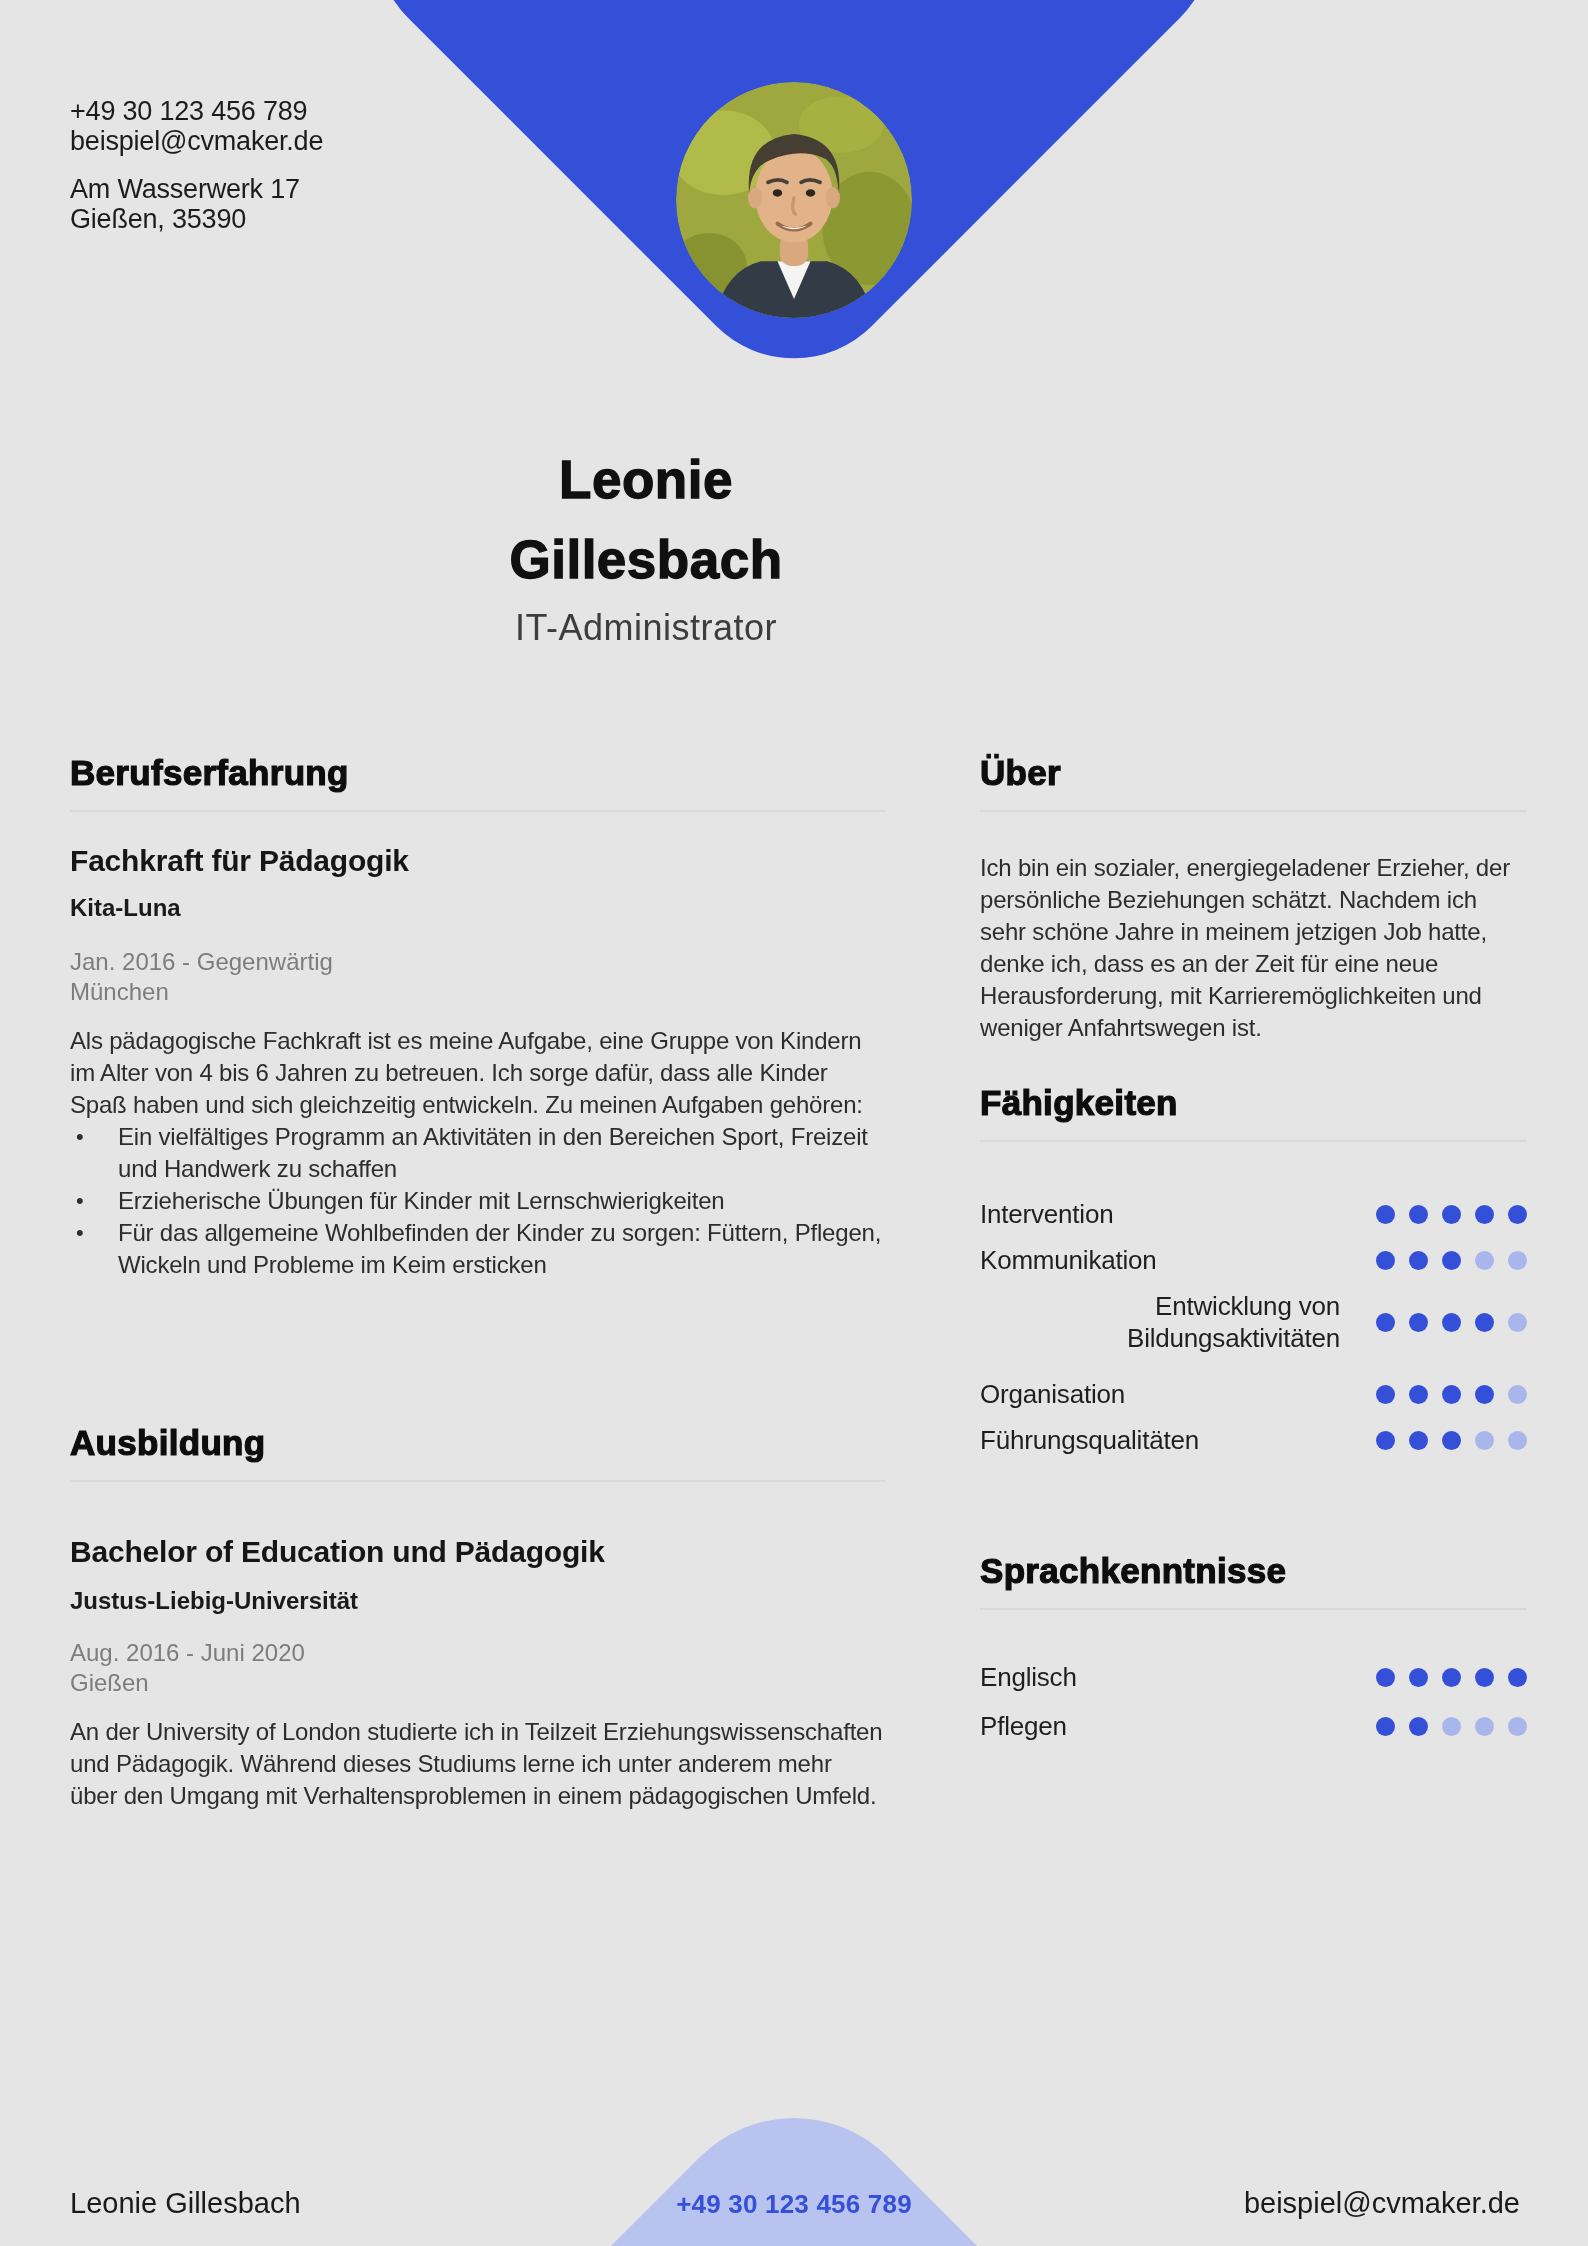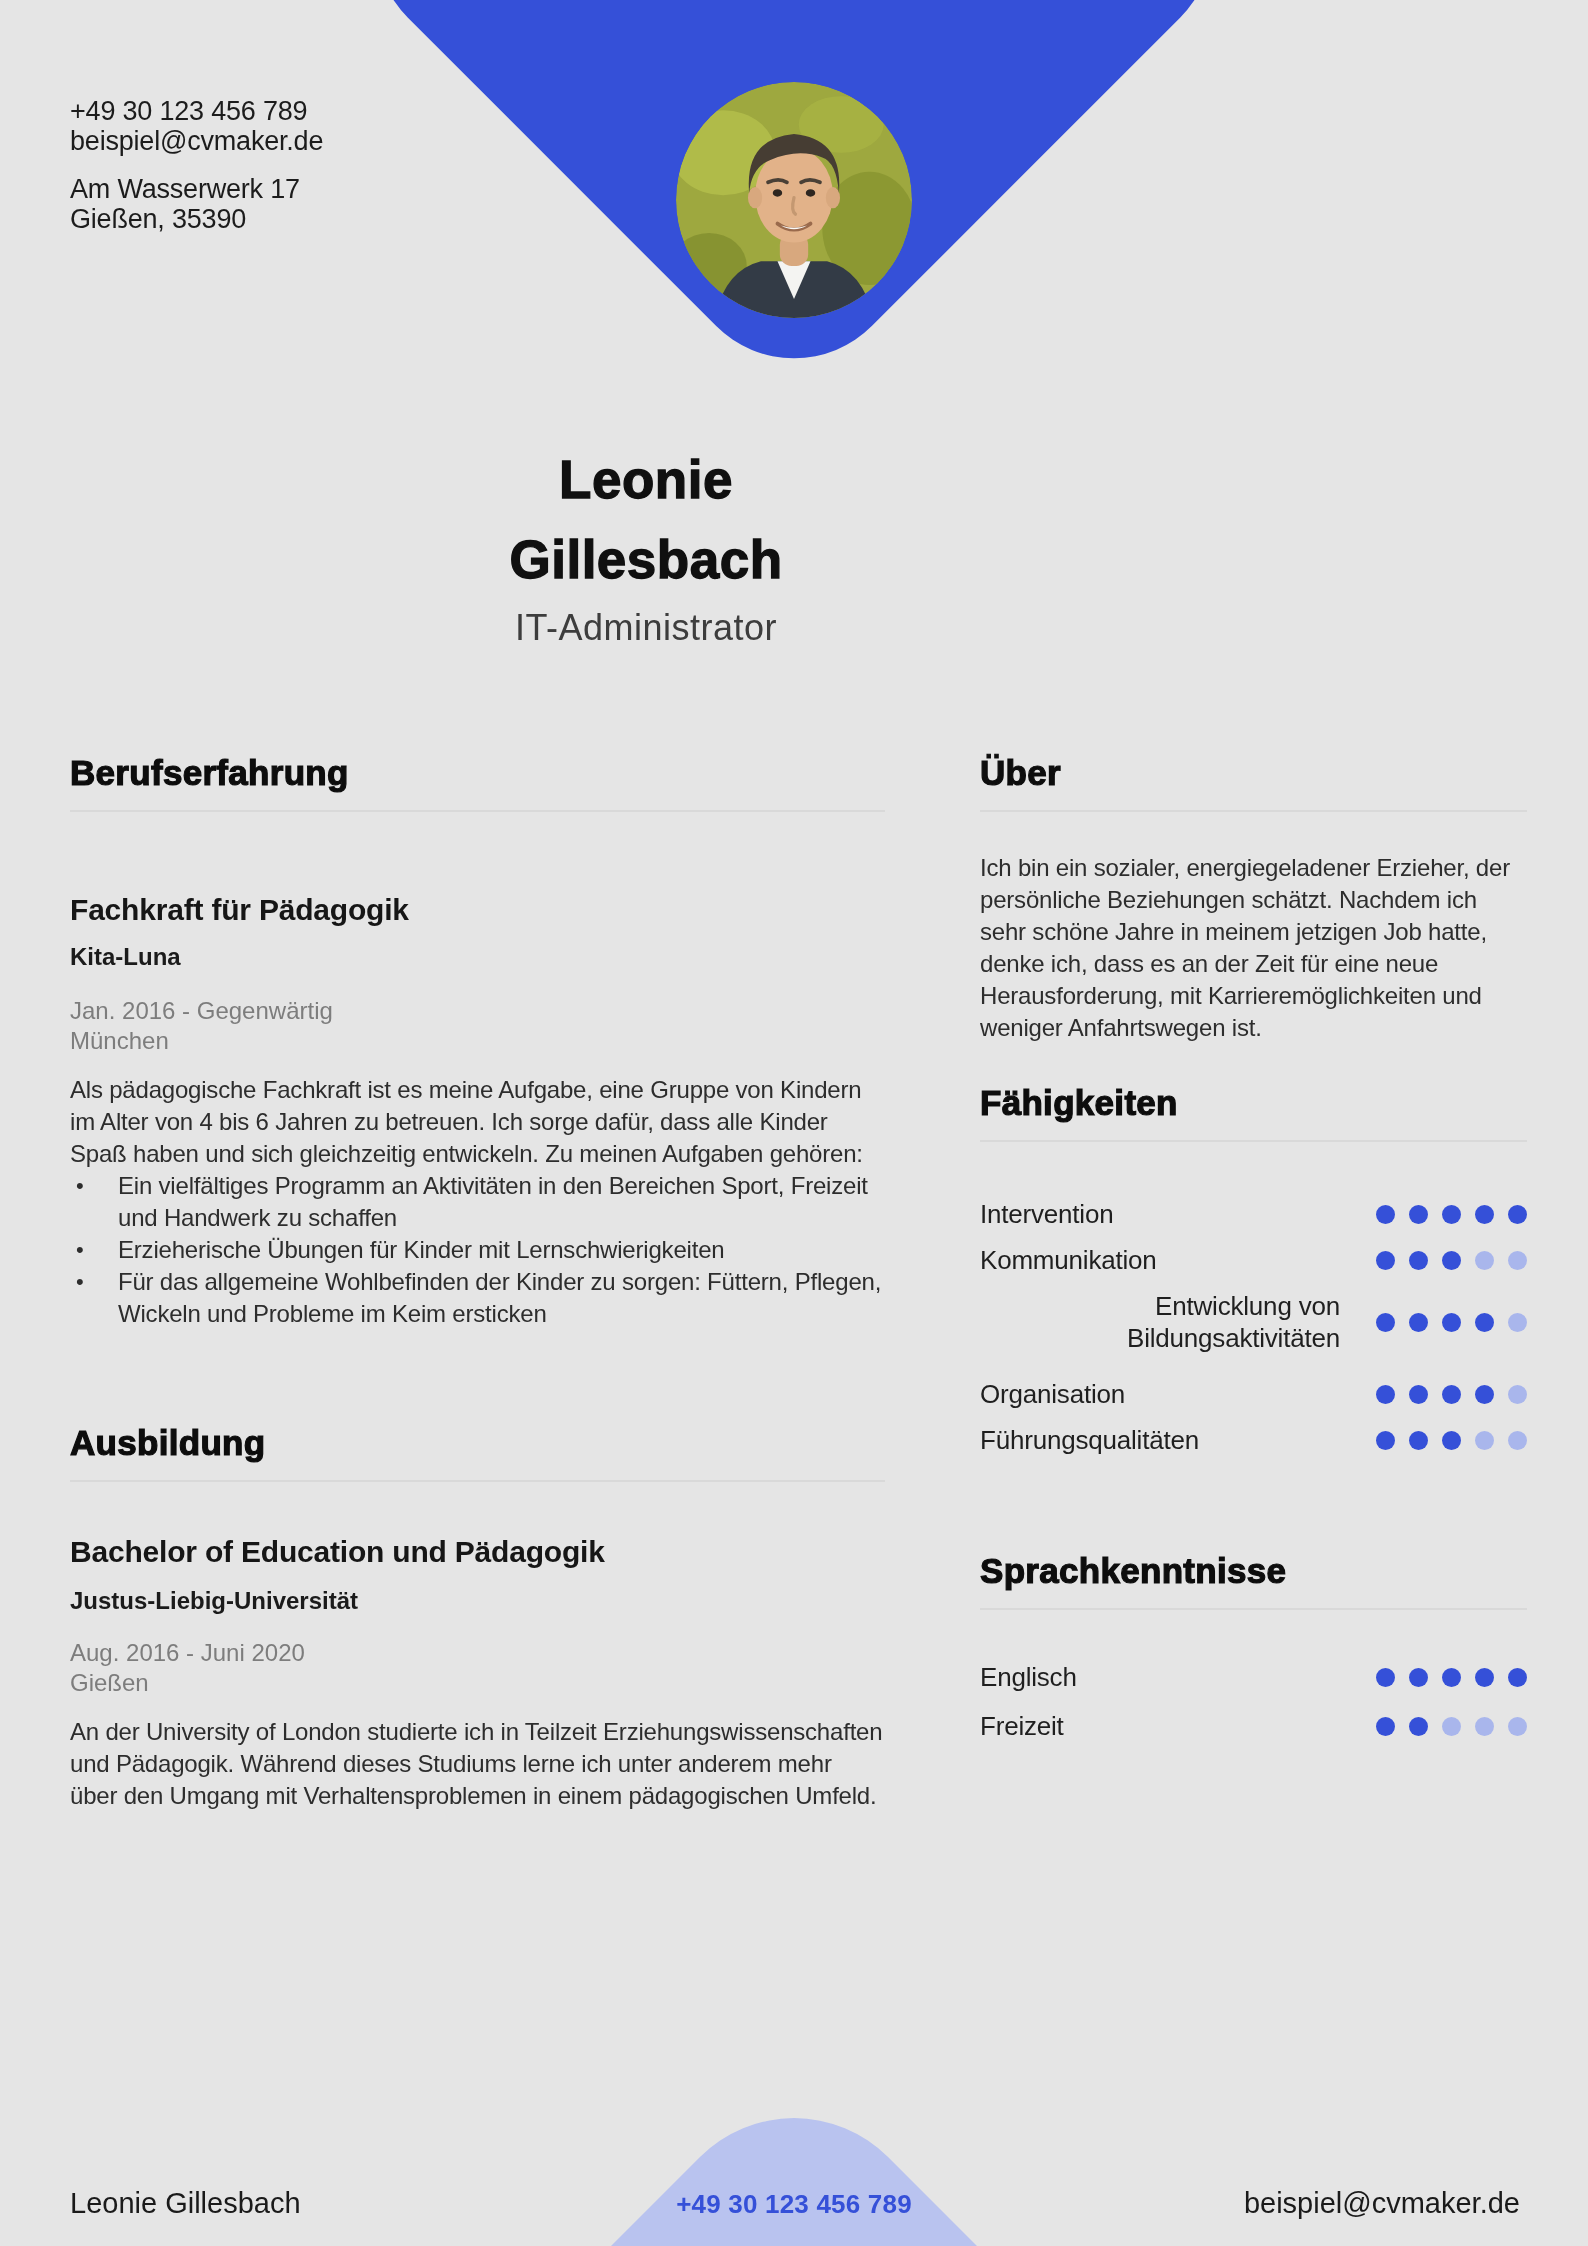--- a/index.html
+++ b/index.html
@@ -33,21 +33,21 @@
   
   .col-left  { position:absolute; left:70px;  top:752px; width:815px; }
   .col-right { position:absolute; left:980px; top:752px; width:547px; }
   .section { position:absolute; left:0; width:100%; }
   h2.sec-title {
     font-size:35px; line-height:42px; font-weight:700; color:#0d0d0d;
     letter-spacing:0.3px; -webkit-text-stroke:1.2px #0d0d0d;
   }
   .rule { margin-top:16px; height:2px; background:#d9d9d9; }
   
-  .entry-role   { margin-top:78px; font-size:30px; line-height:40px; font-weight:700; color:#161616; letter-spacing:-0.2px; }
+  .entry-role   { margin-top:29px; font-size:30px; line-height:40px; font-weight:700; color:#161616; letter-spacing:-0.2px; }
   .entry-org    { margin-top:12px; font-size:24px; line-height:30px; font-weight:700; color:#1b1b1b; }
   .entry-meta   { margin-top:24px; font-size:24px; line-height:30px; color:#7d7d7d; }
   .entry-body   { margin-top:18px; font-size:24px; line-height:32px; color:#2d2d2d; letter-spacing:-0.2px; }
   .entry-body ul { list-style:none; }
   .entry-body li { position:relative; padding-left:48px; }
   .entry-body li::before { content:"•"; position:absolute; left:6px; top:0; font-size:22px; color:#2d2d2d; }
   .sec-edu { top:670px; }
   .edu-role { margin-top:50px; }
   .edu-org  { margin-top:14px; }
   .edu-meta { margin-top:22px; }
@@ -249,21 +249,21 @@
           <div class="skill-label">Englisch</div>
           <div class="dots">
               <span class="dot on"></span>
               <span class="dot on"></span>
               <span class="dot on"></span>
               <span class="dot on"></span>
               <span class="dot on"></span>
             </div>
         </div>
         <div class="skill-row lang-row">
-          <div class="skill-label">Freizeit</div>
+          <div class="skill-label">Pflegen</div>
           <div class="dots">
               <span class="dot on"></span>
               <span class="dot on"></span>
               <span class="dot off"></span>
               <span class="dot off"></span>
               <span class="dot off"></span>
             </div>
         </div>
       </div>
     </div>

